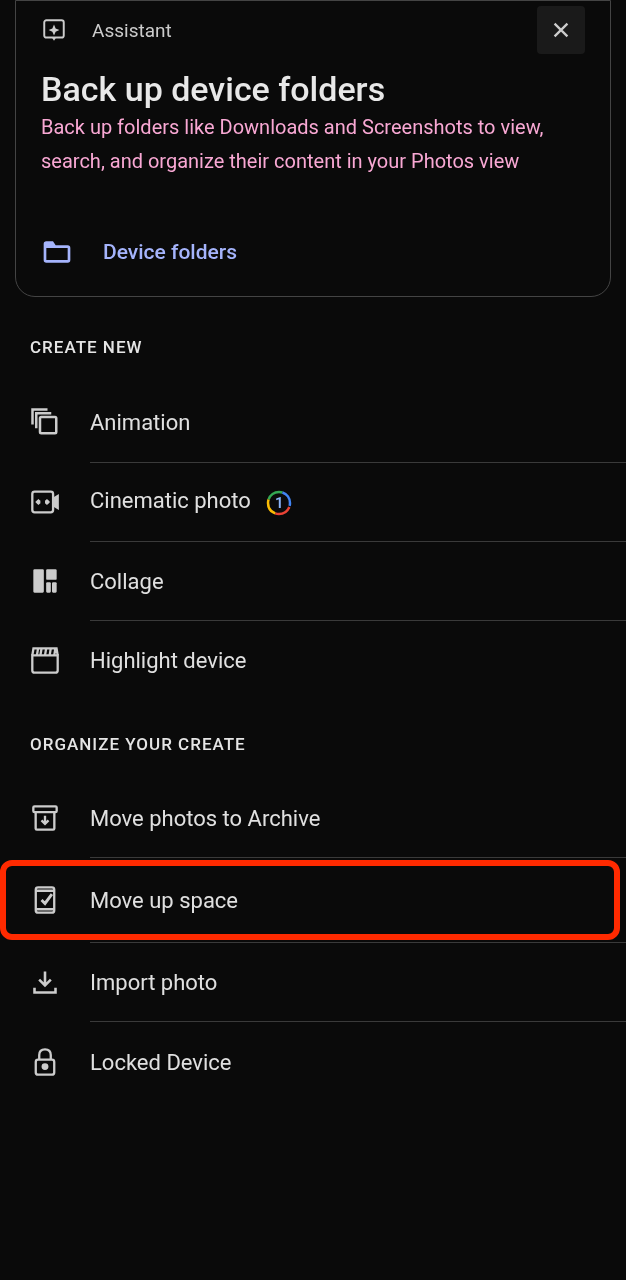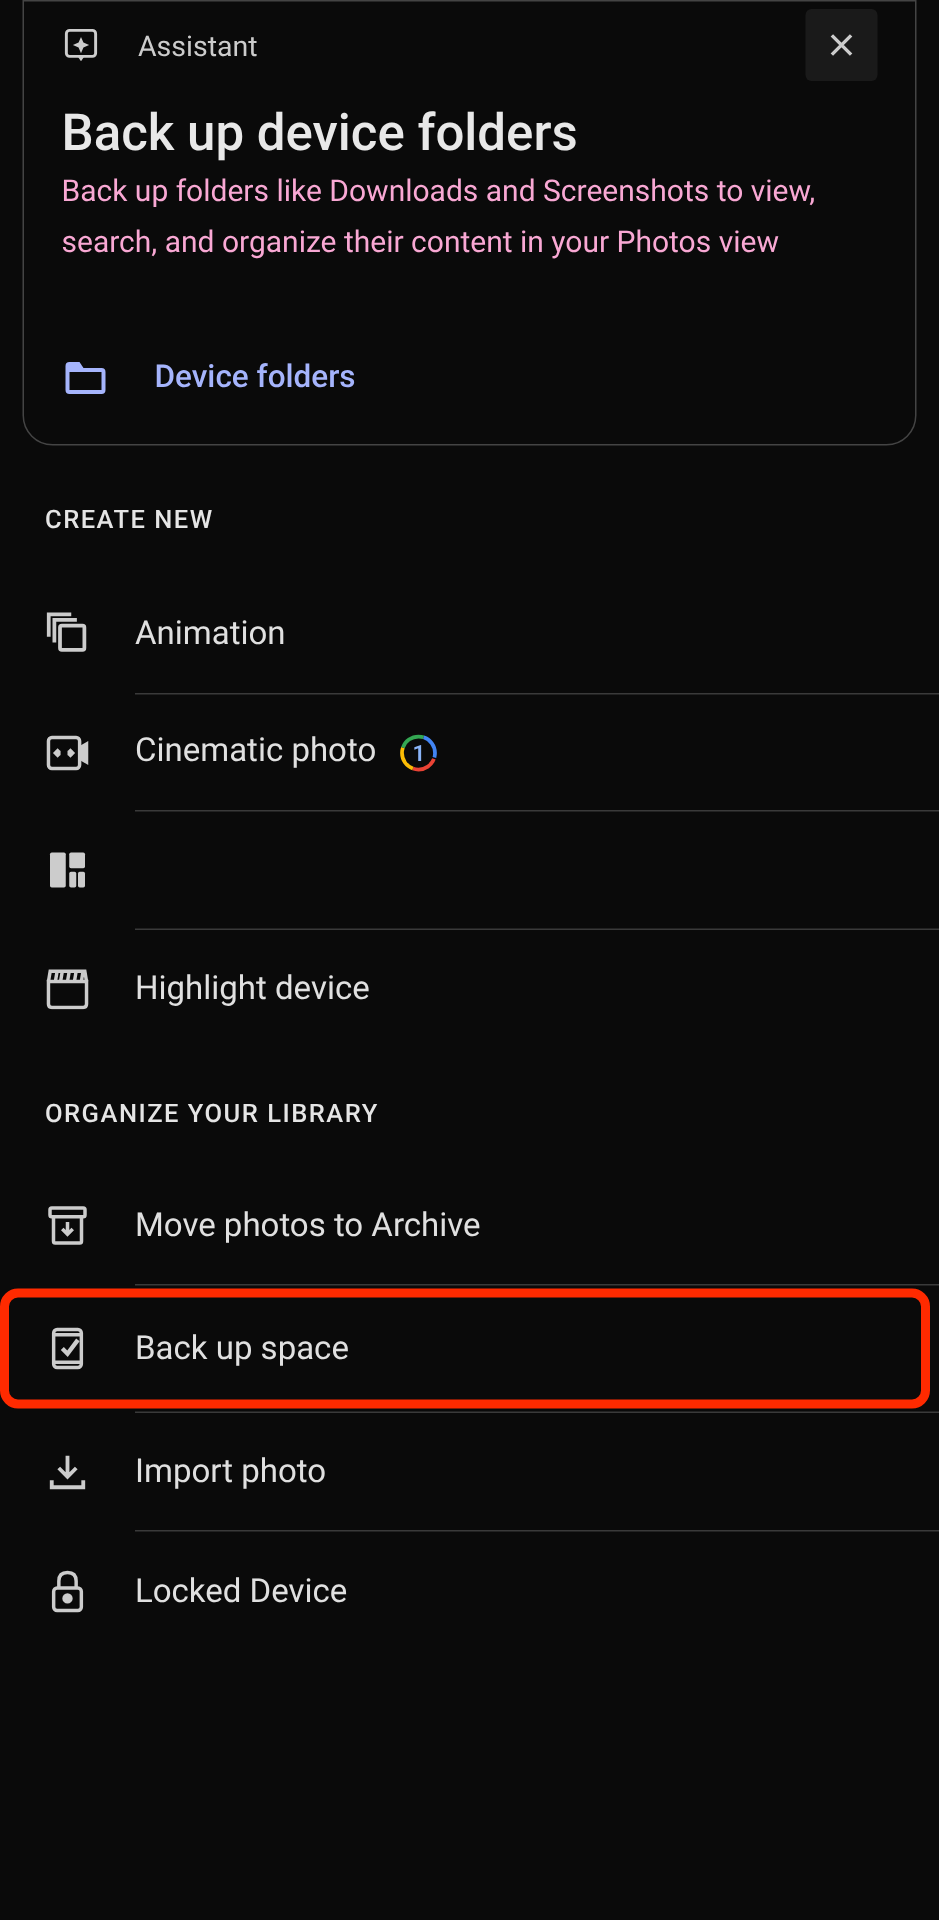--- a/index.html
+++ b/index.html
@@ -203,36 +203,37 @@
 
 <div class="list-item">
   <span class="icon">
     <svg width="28" height="28" viewBox="0 0 24 24" fill="#ccc">
       <rect x="2" y="2" width="9" height="20" rx="1"></rect>
       <rect x="13" y="2" width="9" height="9" rx="1"></rect>
       <rect x="13" y="13" width="4" height="9" rx="1"></rect>
       <rect x="18" y="13" width="4" height="9" rx="1"></rect>
     </svg>
   </span>
+  <span class="label">Collage</span>
 </div>
 <div class="divider"></div>
 
 <div class="list-item">
   <span class="icon">
     <svg width="30" height="28" viewBox="0 0 26 24" fill="none" stroke="#ccc" stroke-width="2">
       <path d="M2 8 L24 8 L24 21 Q24 23 22 23 L4 23 Q2 23 2 21 Z" fill="none"></path>
       <path d="M2 8 L3 2 L7 2 L6 8 M10 2 L9 8 M14 2 L13 8 M18 2 L17 8 M22 2 L21 8 M3 2 L23 2 L24 8" fill="none" stroke-width="2"></path>
     </svg>
   </span>
   <span class="label">Highlight device</span>
 </div>
 
 <div class="section-gap"></div>
 
-<div class="section-header">ORGANIZE YOUR LIBRARY</div>
+<div class="section-header">ORGANIZE YOUR CREATE</div>
 
 <div class="list-item">
   <span class="icon">
     <svg width="28" height="28" viewBox="0 0 24 24" fill="none" stroke="#ccc" stroke-width="2">
       <rect x="2" y="2" width="20" height="5" rx="1"></rect>
       <path d="M4 7 L4 21 Q4 22 5 22 L19 22 Q20 22 20 21 L20 7"></path>
       <path d="M12 10 L12 17 M9 14 L12 17 L15 14"></path>
     </svg>
   </span>
   <span class="label">Move photos to Archive</span>
@@ -241,21 +242,21 @@
 
 <div class="highlight">
   <div class="list-item">
     <span class="icon">
       <svg width="26" height="30" viewBox="0 0 22 26" fill="none" stroke="#ccc" stroke-width="2">
         <rect x="3" y="2" width="16" height="22" rx="2"></rect>
         <path d="M3 5 L19 5 M3 21 L19 21"></path>
         <path d="M8 13 L11 16 L17 8" stroke-width="2.5"></path>
       </svg>
     </span>
-    <span class="label">Back up space</span>
+    <span class="label">Move up space</span>
   </div>
 </div>
 <div class="divider"></div>
 
 <div class="list-item">
   <span class="icon">
     <svg width="28" height="28" viewBox="0 0 24 24" fill="none" stroke="#ccc" stroke-width="2.2">
       <path d="M12 3 L12 15 M7 10 L12 15 L17 10"></path>
       <path d="M3 17 L3 21 L21 21 L21 17"></path>
     </svg>

